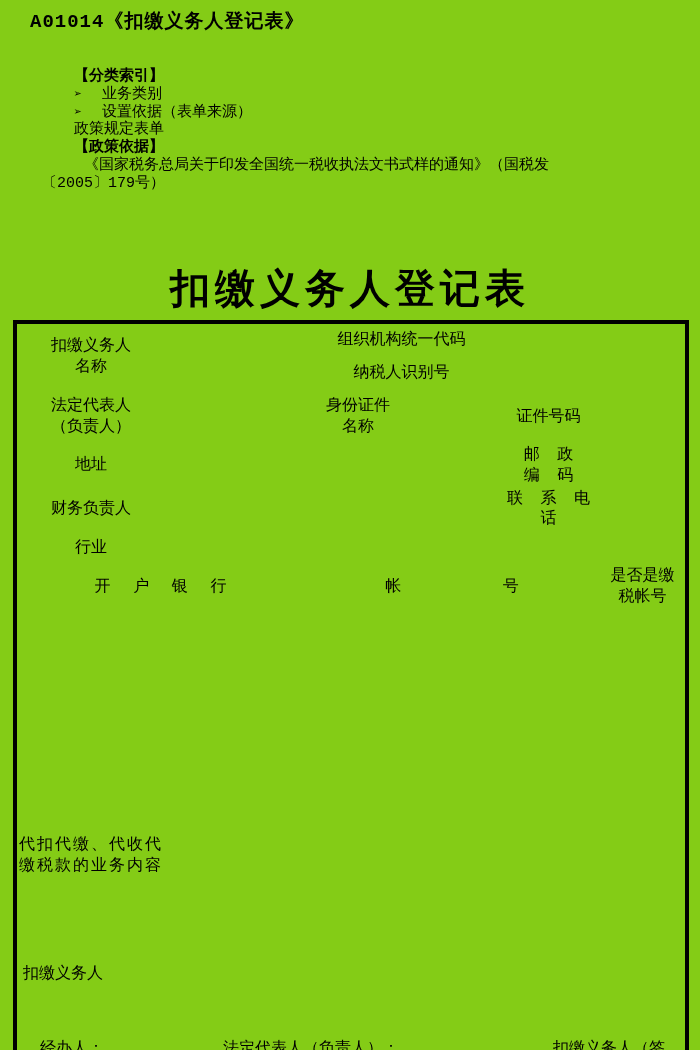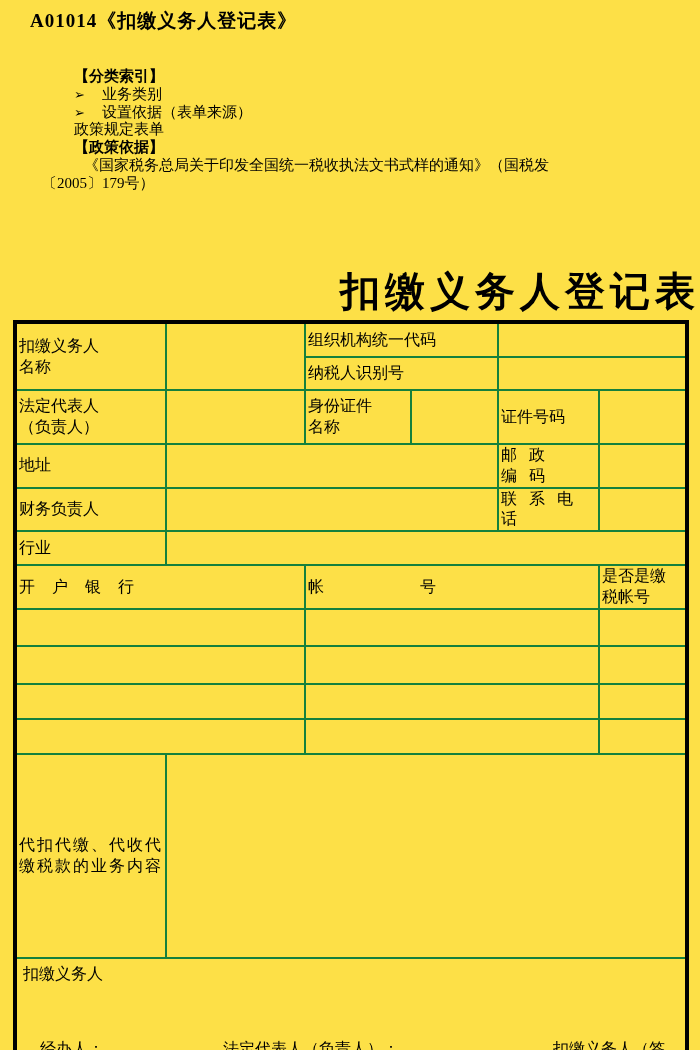--- a/index.html
+++ b/index.html
@@ -1,34 +1,34 @@
 <!DOCTYPE html>
 <html><head>
 <meta charset="utf-8">
 <style>
   html,body{margin:0;padding:0;background:#fff;}
-  .page{position:relative;width:700px;height:1050px;background:#fde047;color:#000;
-        font-family:Liberation Serif, serif;overflow:hidden;}
+  .page{position:relative;width:700px;height:1050px;background:#84cc16;color:#000;
+        font-family:Liberation Mono, monospace;overflow:hidden;}
 
   .doc-title{position:absolute;left:30px;top:8px;font-size:19px;font-weight:bold;
              letter-spacing:1px;white-space:nowrap;}
 
   .meta{position:absolute;left:42px;top:68px;font-size:15px;line-height:17.8px;width:660px;}
   .meta .line{white-space:nowrap;}
   .meta .ind{margin-left:32px;}
   .meta .ind2{margin-left:42px;}
   .meta .b{font-weight:bold;}
   .bullet{display:inline-block;width:28px;font-size:13px;}
 
-  .form-title{position:absolute;left:0;top:270px;width:700px;text-align:right;
+  .form-title{position:absolute;left:0;top:270px;width:700px;text-align:center;
               font-size:40px;font-weight:bold;letter-spacing:5px;line-height:1.1;}
 
   table.form{position:absolute;left:13px;top:320px;border-collapse:collapse;
              table-layout:fixed;width:673px;border:4px solid #000;}
-  table.form td{border:2px solid #15803d;font-size:16px;
+  table.form td{border:2px solid #84cc16;font-size:16px;text-align:center;
                 vertical-align:middle;white-space:pre-line;padding:0 2px;
                 line-height:1.3;overflow:hidden;}
   td.tall{line-height:1.6;}
   td.sm{font-size:15px;margin-left:20px;}
   td.ws6{word-spacing:8px;}
   td.ws12{word-spacing:13px;}
   td.ws90{word-spacing:92px;}
   td.grey-r{border-right-color:#a8a8a8;}
   td.biz{text-align:left;letter-spacing:2px;line-height:1.5;padding-left:3px;font-size:15px;}
   td.sig{position:relative;text-align:left;vertical-align:top;padding:0;}

